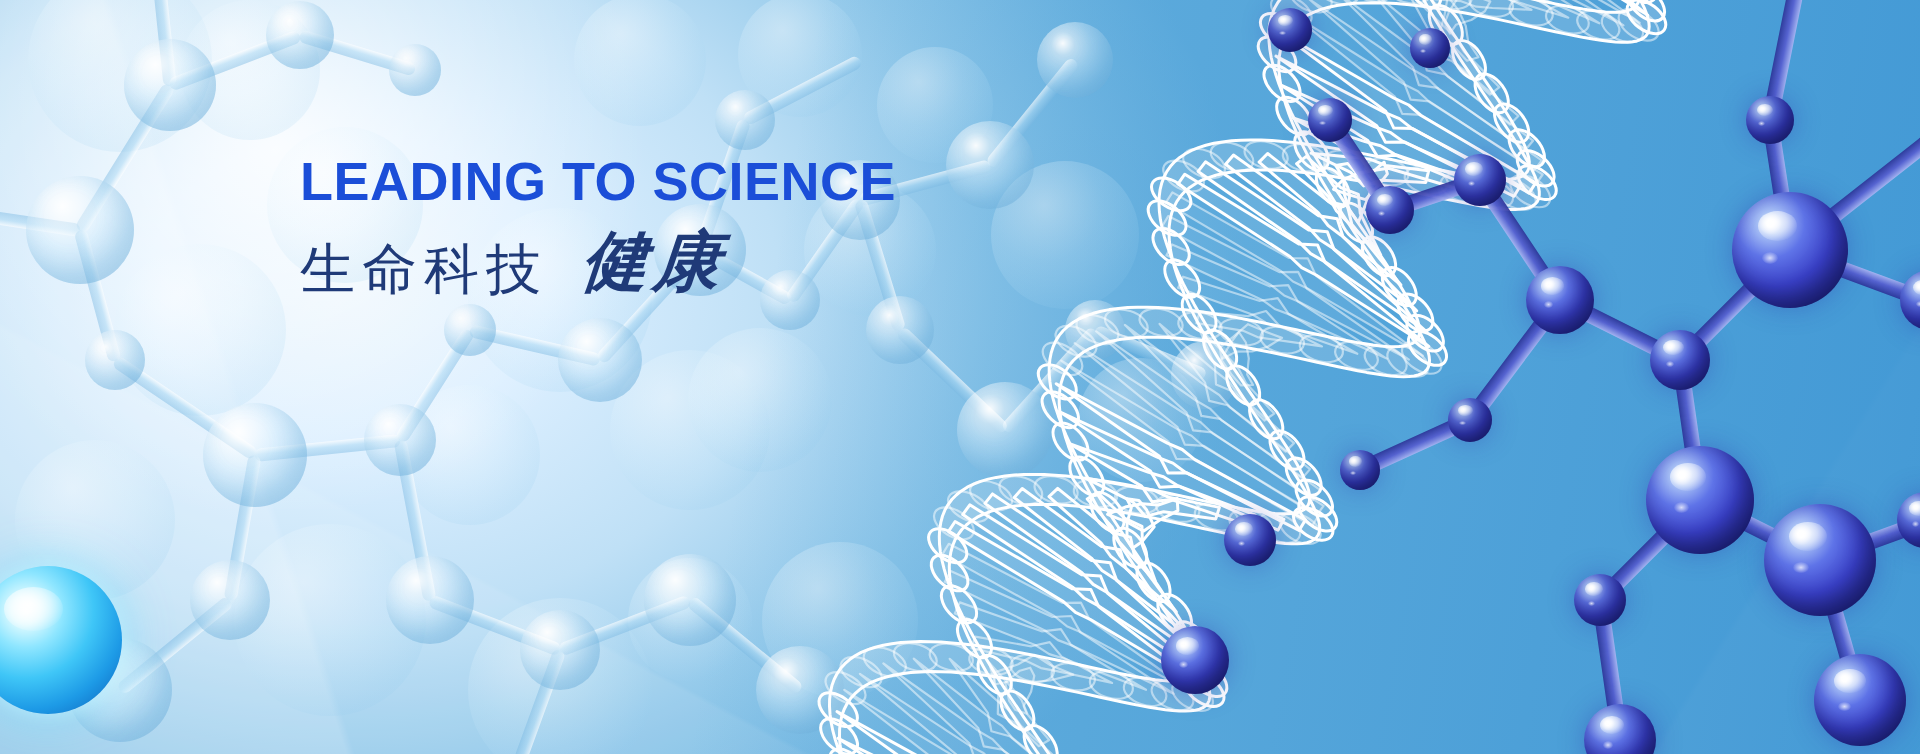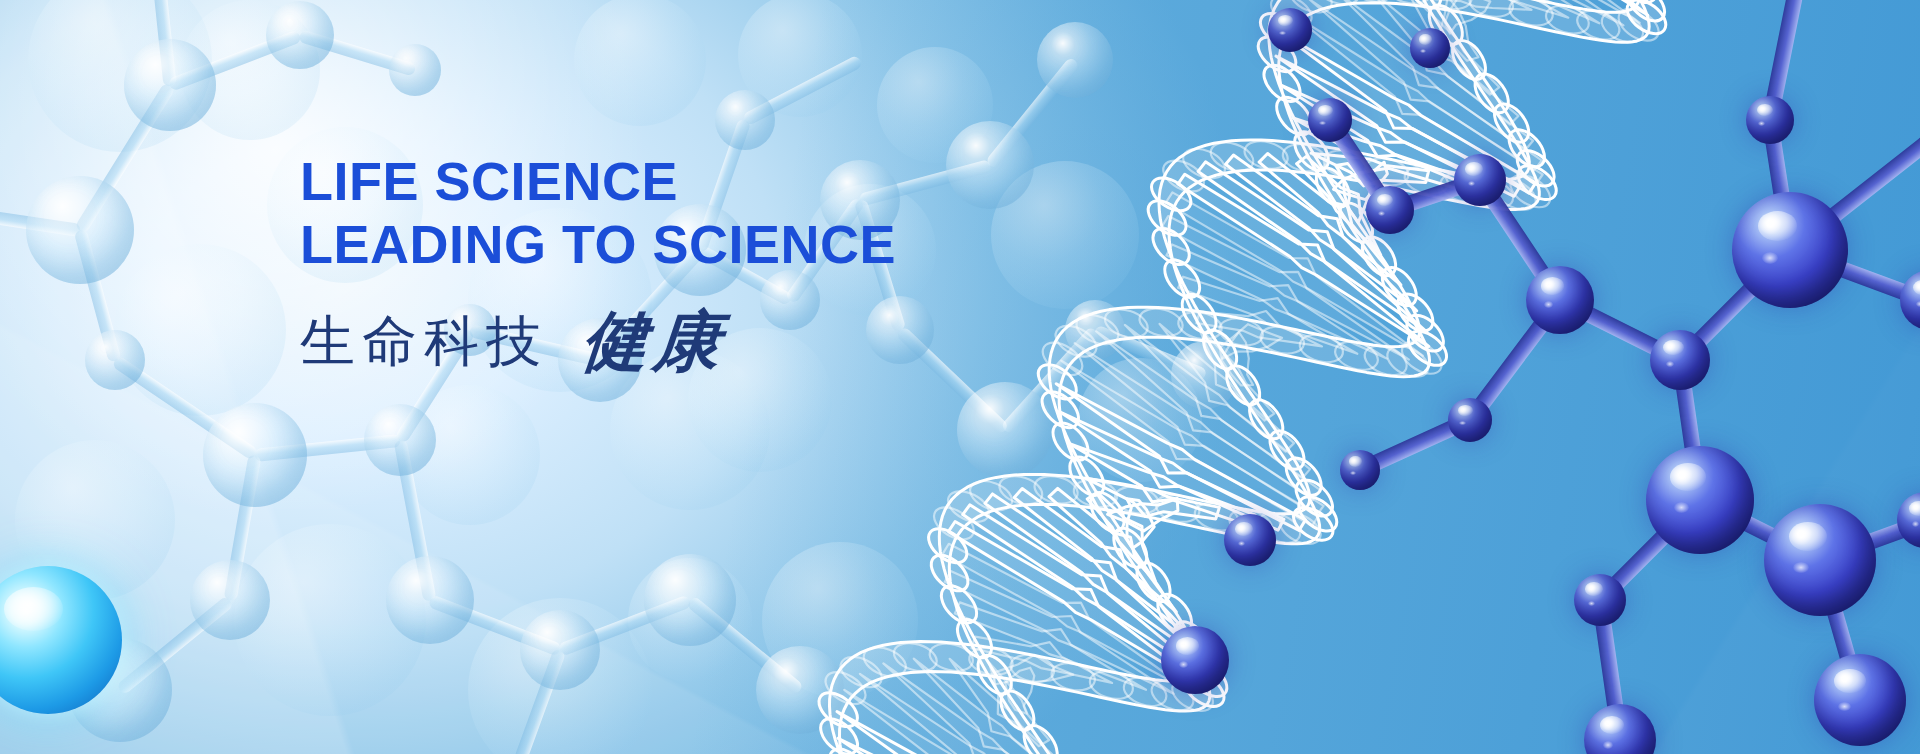--- a/index.html
+++ b/index.html
@@ -107,23 +107,23 @@
     margin:0;
     font-size:54px;
     line-height:1.16;
     font-weight:bold;
     letter-spacing:.5px;
     color:#1b4ed8;
     white-space:nowrap;
   }
   .headline .hl-line{ display:block; }
   .subline{
-    margin:22px 0 0 0;
+    margin:4px 0 0 0;
     display:flex;
-    align-items:center;
+    align-items:flex-end;
     white-space:nowrap;
   }
   .zh-main{
     font-family:"DejaVu Sans","Liberation Sans", sans-serif;
     font-size:55px;
     letter-spacing:7px;
     color:#1f3a78;
     font-weight:500;
   }
   .zh-gap{ display:inline-block; width:24px; }
@@ -494,21 +494,20 @@
       <div class="mol deep" style="left: 1900px; top: 270px; height: 60px; width: 60px;"></div>
       <div class="mol deep" style="left: 1897px; top: 492px; height: 56px; width: 56px;"></div>
       <div class="mol deep" style="left: 1224px; top: 514px; height: 52px; width: 52px;"></div>
       <div class="mol deep" style="left: 1161px; top: 626px; height: 68px; width: 68px;"></div>
       <div class="mol deep" style="left: 1268px; top: 8px; height: 44px; width: 44px;"></div>
       <div class="mol deep" style="left: 1410px; top: 28px; height: 40px; width: 40px;"></div>
     </div>
 
   <div id="copy">
     <h1 class="headline">
-      <span class="hl-line">LIFE SCIENCE</span>
       <span class="hl-line">LEADING TO SCIENCE</span>
     </h1>
     <div class="subline">
       <span class="zh-main">生命科技</span>
       <span class="zh-gap"></span>
       <span class="zh-brush">健康</span>
     </div>
   </div>
 
 </div>

